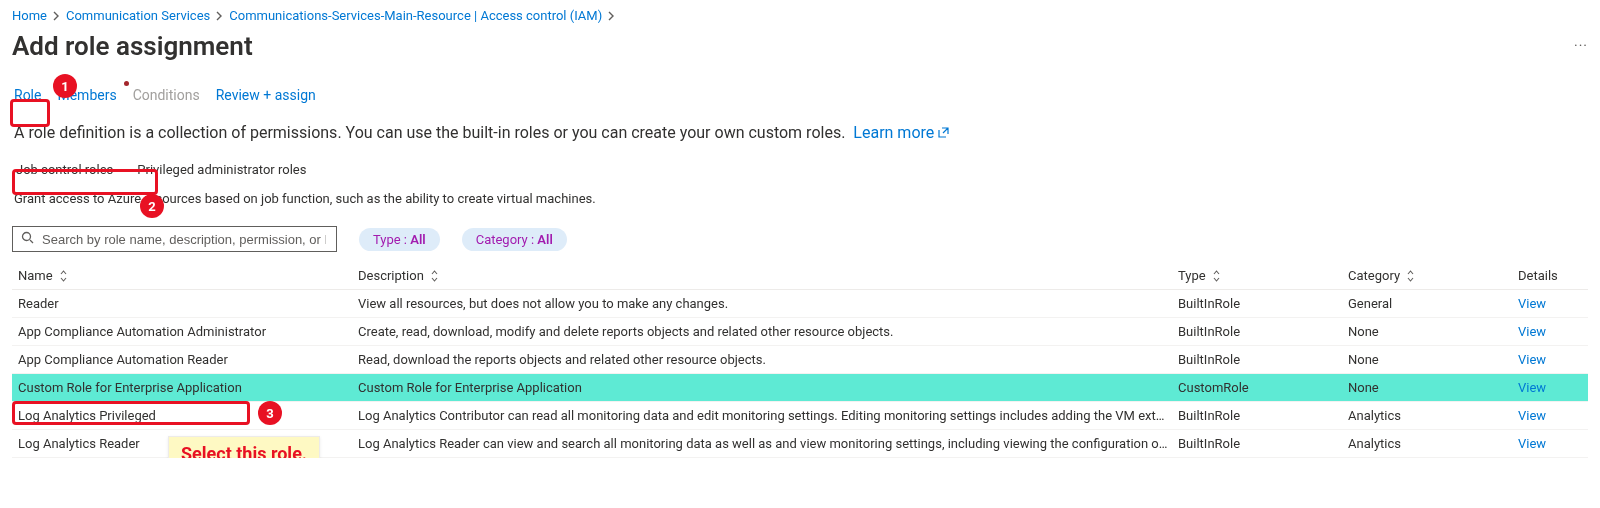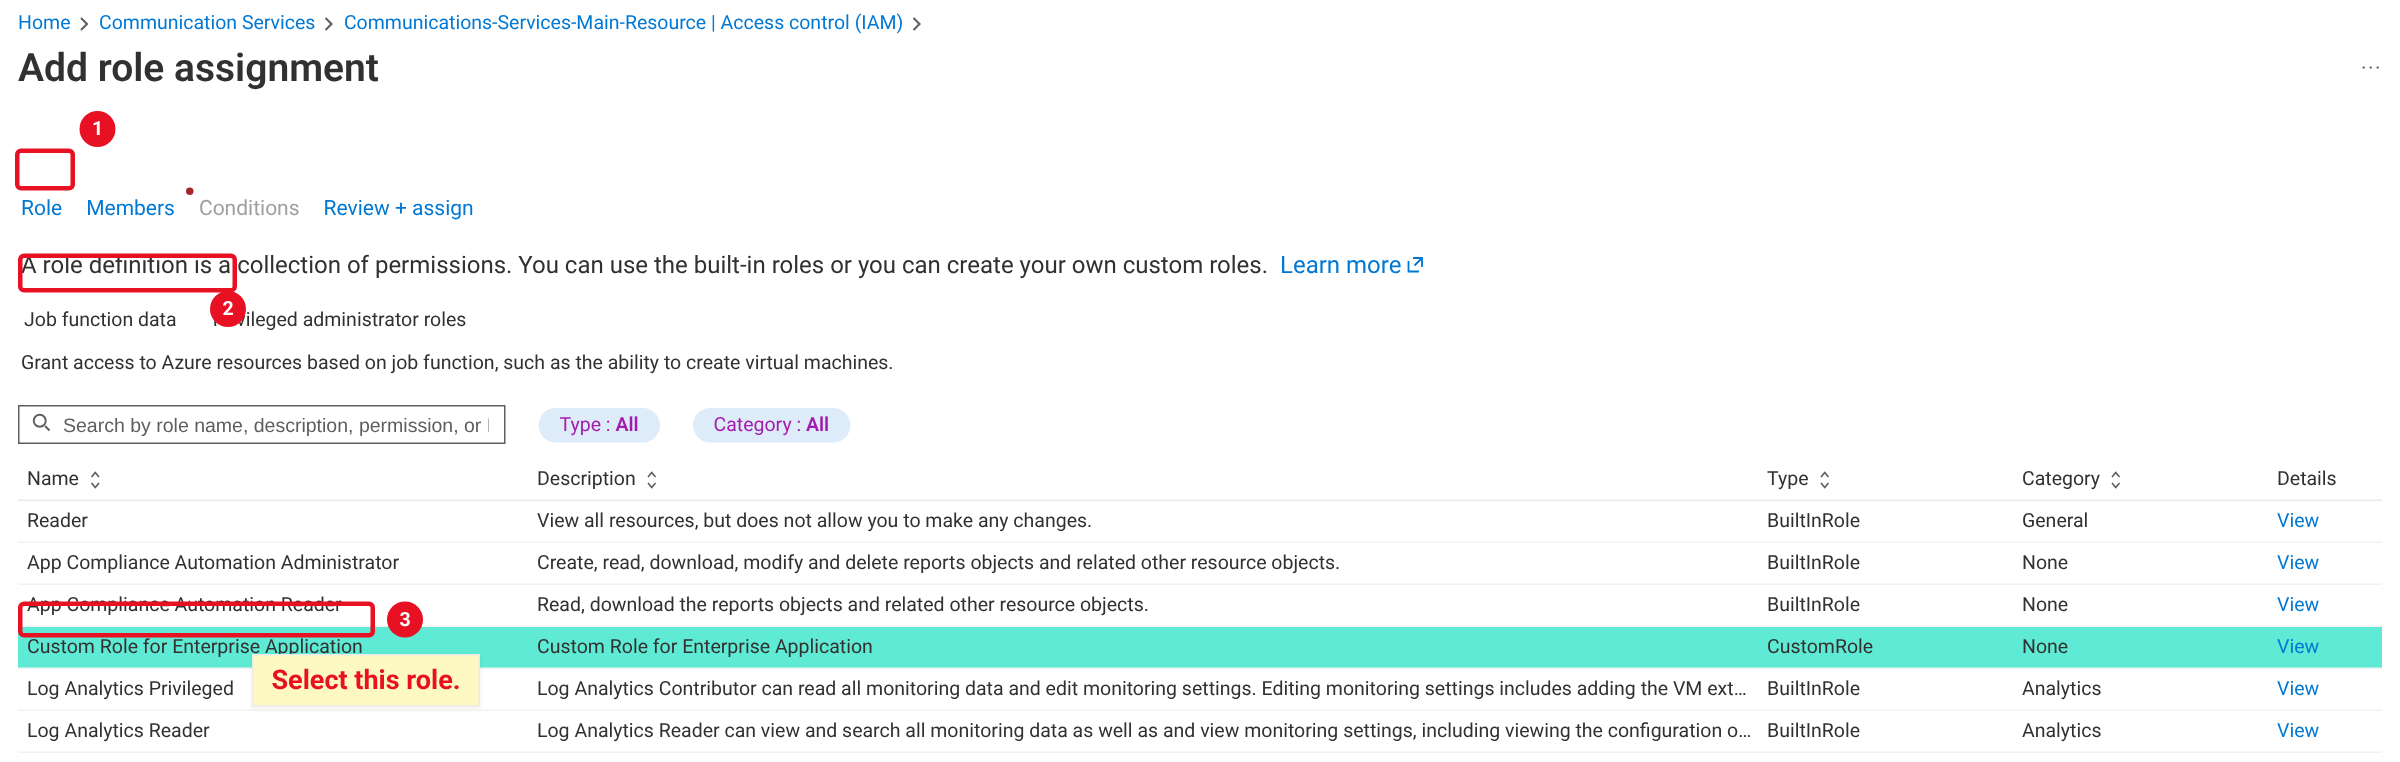--- a/index.html
+++ b/index.html
@@ -15,21 +15,21 @@
   a { color: #0078d4; text-decoration: none; }
 
   .breadcrumb { display:flex; align-items:center; gap:6px; font-size:13px; padding:0 0 4px 0;}
   .breadcrumb .sep { color:#605e5c; }
   .breadcrumb .chev svg { display:block; }
 
   .title-row { display:flex; align-items:center; gap:4px; padding:4px 0 22px 0;justify-content:space-between;}
   .page-title { font-size:26px; font-weight:600; color:#323130; }
   .title-dots { color:#605e5c; font-size:14px; letter-spacing:1px; }
 
-  .tabs { display:flex; gap:12px; padding:0 0 10px 0; border-bottom:none; font-size:14px;margin-top:44px;}
+  .tabs { display:flex; gap:12px; padding:0 0 10px 0; border-bottom:none; font-size:14px;}
   .tab { color:#0078d4; cursor:pointer; position:relative; padding:4px 2px;}
   .tab.disabled { color:#a19f9d; cursor:default;}
   .tab .dot { position:absolute; top:-2px; right:-10px; width:5px; height:5px; background:#a4262c; border-radius:50%; }
 
   .desc { padding:6px 2px; font-size:16px; color:#323130;}
   .desc .learn-more { margin-left:4px; }
 
   .subtabs { display:flex; gap:20px; padding:10px 2px 4px 2px; font-size:13px;}
   .subtab { color:#323130; padding:4px 2px; }
 
@@ -146,21 +146,21 @@
     <span>Learn more</span>
     <span class="ext-icon">
       <svg width="11" height="11" viewBox="0 0 11 11">
           <path d="M4 1h6v6M10 1L5 6M8 10H1V3" stroke="#0078d4" stroke-width="1.2" fill="none"></path>
         </svg>
     </span>
   </a>
 </div>
 
 <div class="subtabs rel">
-  <div class="subtab">Job function data</div>
+  <div class="subtab">Job control roles</div>
   <div class="subtab">Privileged administrator roles</div>
 </div>
 
 <div class="subdesc">Grant access to Azure resources based on job function, such as the ability to create virtual machines.</div>
 
 <div class="filter-row">
   <div class="search">
     <span>
       <svg width="13" height="13" viewBox="0 0 13 13">
           <circle cx="5.5" cy="5.5" r="4" stroke="#605e5c" stroke-width="1.3" fill="none"></circle>

